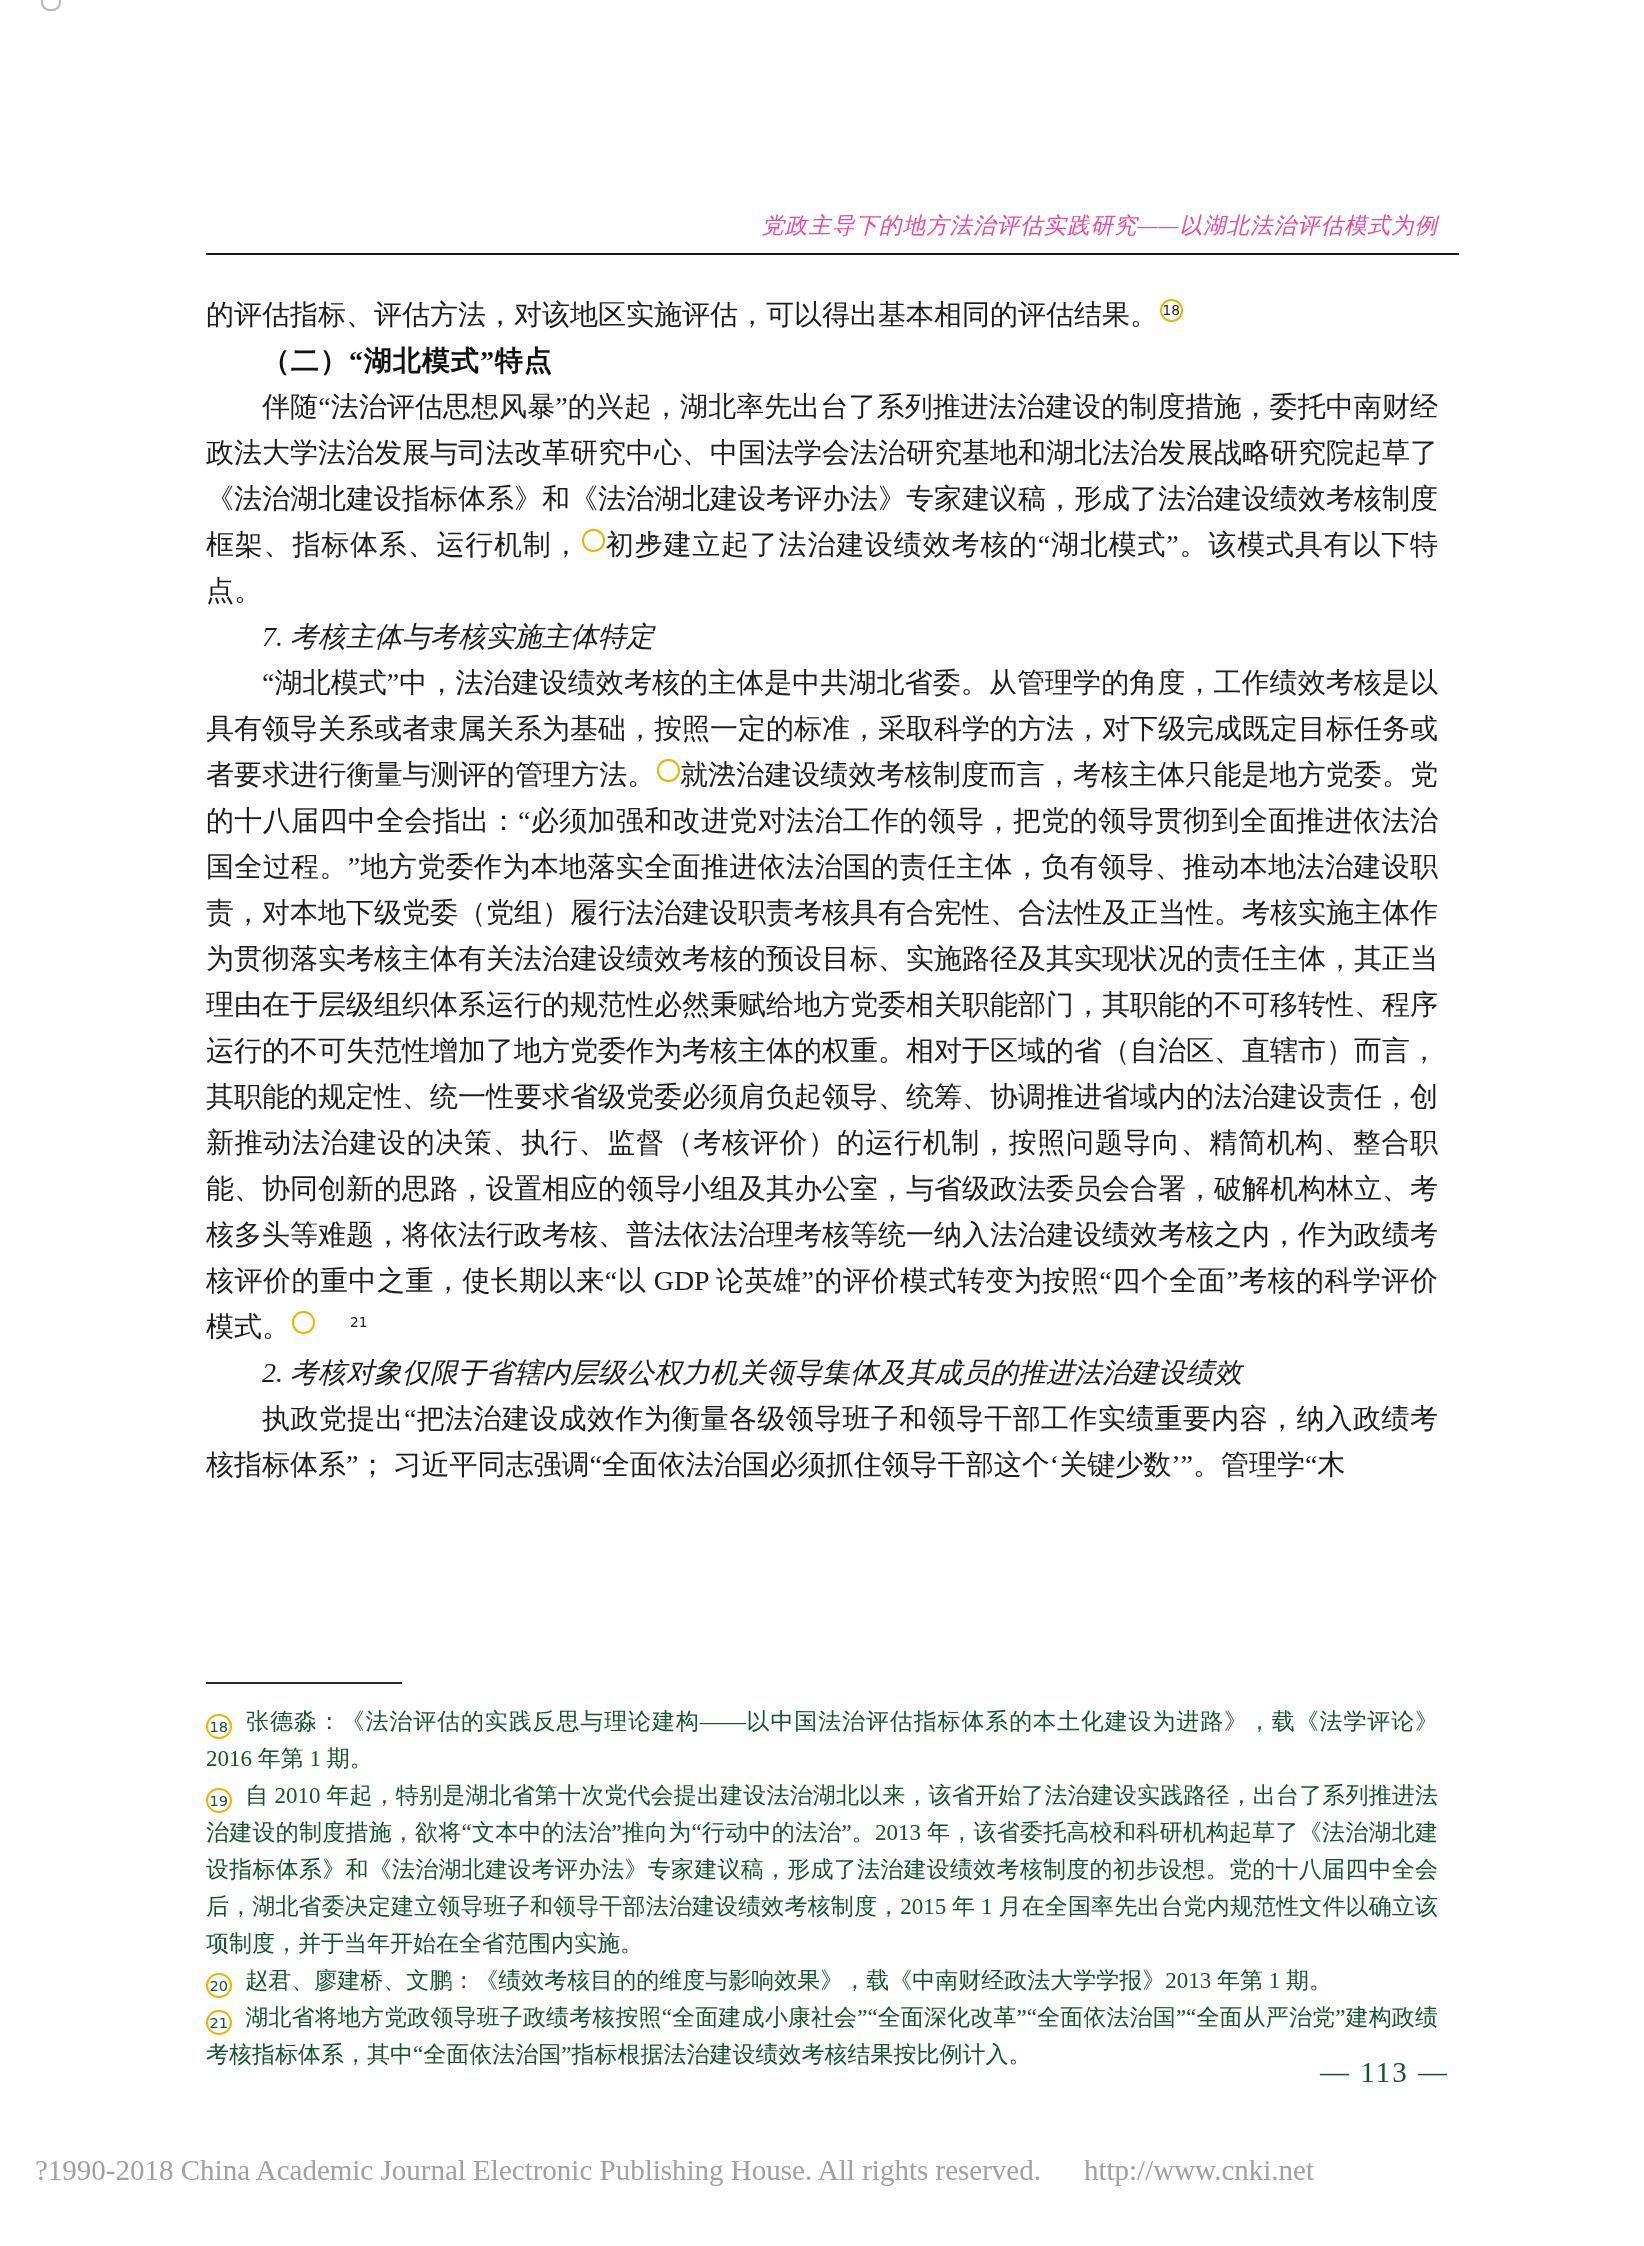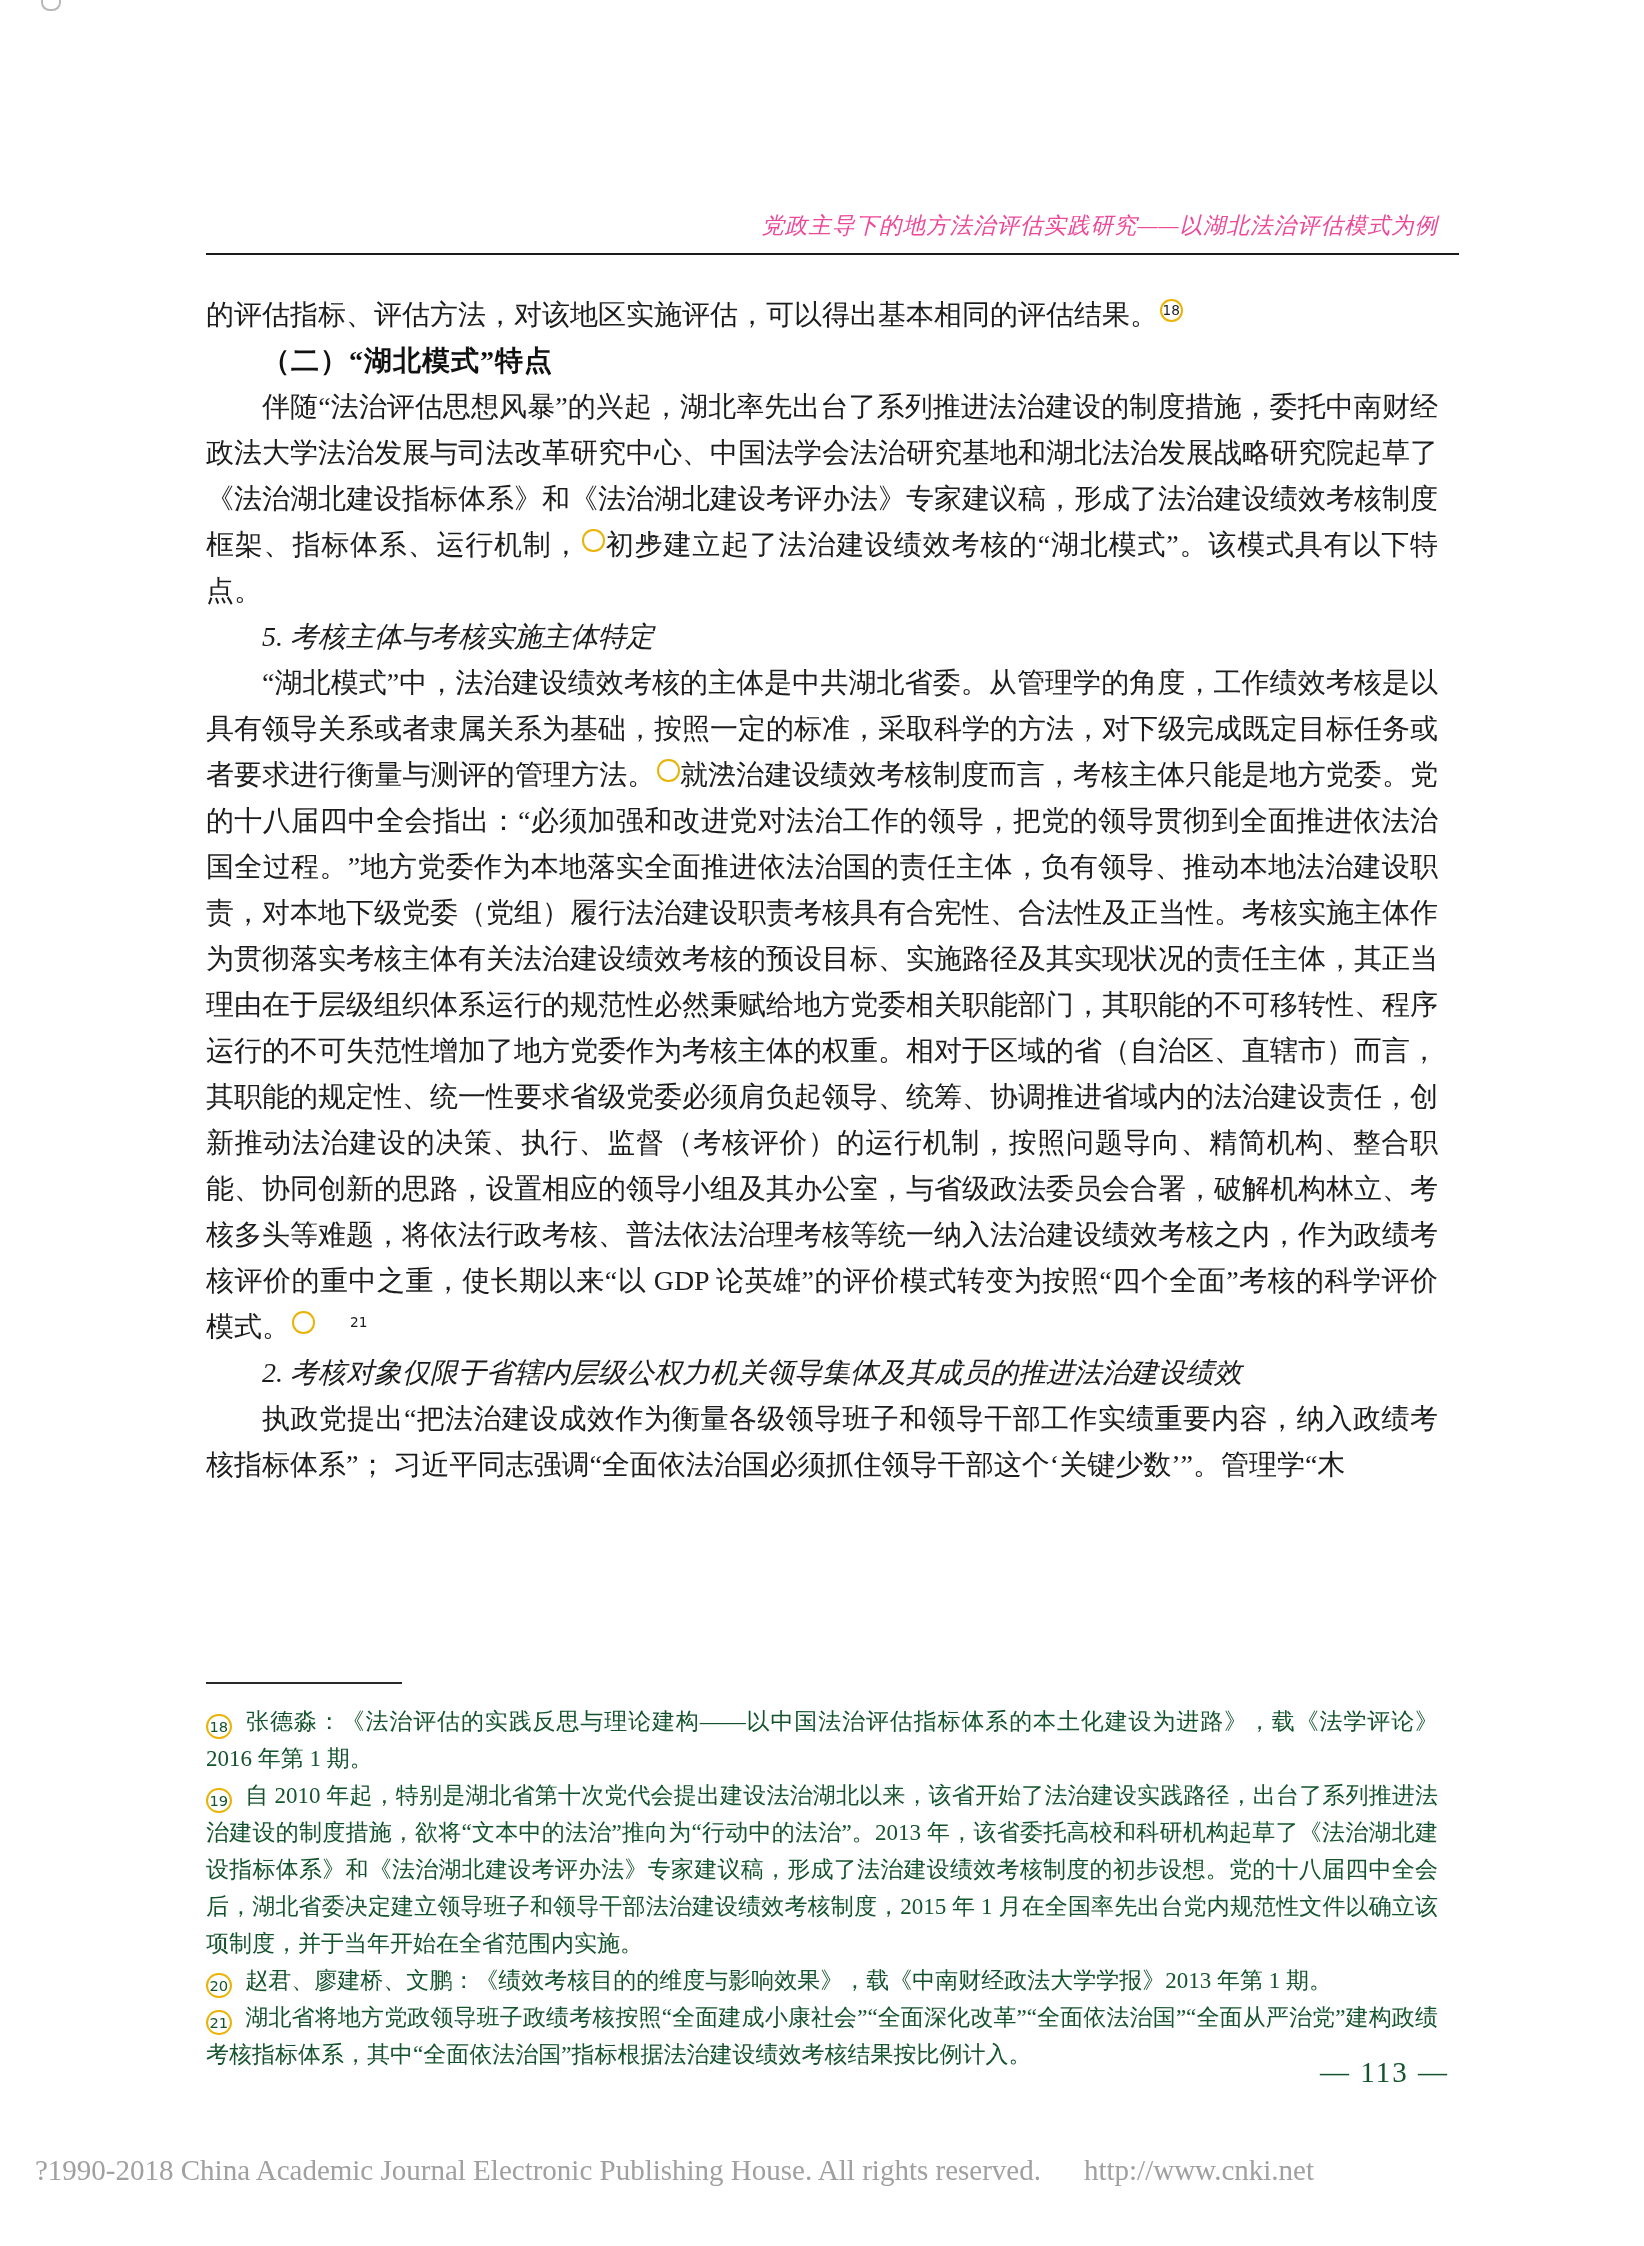--- a/index.html
+++ b/index.html
@@ -85,21 +85,21 @@
   <div class="head-rule"></div>
 
   <div class="content">
     <p class="para-cont"><span>的评估指标、评估方法，对该地区实施评估，可以得出基本相同的评估结果。</span><span class="circ sup">18</span></p>
 
 
     <p class="h2">（二）“湖北模式”特点</p>
 
     <p class="para"><span>伴随“法治评估思想风暴”的兴起，湖北率先出台了系列推进法治建设的制度措施，委托中南财经政法大学法治发展与司法改革研究中心、中国法学会法治研究基地和湖北法治发展战略研究院起草了《法治湖北建设指标体系》和《法治湖北建设考评办法》专家建议稿，形成了法治建设绩效考核制度框架、指标体系、运行机制，</span><span class="circ sup">19</span><span>初步建立起了法治建设绩效考核的“湖北模式”。该模式具有以下特点。</span></p>
 
-    <p class="subhead">5. 考核主体与考核实施主体特定</p>
+    <p class="subhead">7. 考核主体与考核实施主体特定</p>
 
     <p class="para"><span>“湖北模式”中，法治建设绩效考核的主体是中共湖北省委。从管理学的角度，工作绩效考核是以具有领导关系或者隶属关系为基础，按照一定的标准，采取科学的方法，对下级完成既定目标任务或者要求进行衡量与测评的管理方法。</span><span class="circ sup">20</span><span>就法治建设绩效考核制度而言，考核主体只能是地方党委。党的十八届四中全会指出：“必须加强和改进党对法治工作的领导，把党的领导贯彻到全面推进依法治国全过程。”地方党委作为本地落实全面推进依法治国的责任主体，负有领导、推动本地法治建设职责，对本地下级党委（党组）履行法治建设职责考核具有合宪性、合法性及正当性。考核实施主体作为贯彻落实考核主体有关法治建设绩效考核的预设目标、实施路径及其实现状况的责任主体，其正当理由在于层级组织体系运行的规范性必然秉赋给地方党委相关职能部门，其职能的不可移转性、程序运行的不可失范性增加了地方党委作为考核主体的权重。相对于区域的省（自治区、直辖市）而言，其职能的规定性、统一性要求省级党委必须肩负起领导、统筹、协调推进省域内的法治建设责任，创新推动法治建设的决策、执行、监督（考核评价）的运行机制，按照问题导向、精简机构、整合职能、协同创新的思路，设置相应的领导小组及其办公室，与省级政法委员会合署，破解机构林立、考核多头等难题，将依法行政考核、普法依法治理考核等统一纳入法治建设绩效考核之内，作为政绩考核评价的重中之重，使长期以来“以 GDP 论英雄”的评价模式转变为按照“四个全面”考核的科学评价模式。</span><span class="circ sup">21</span></p>
 
     <p class="subhead">2. 考核对象仅限于省辖内层级公权力机关领导集体及其成员的推进法治建设绩效</p>
 
     <p class="para"><span>执政党提出“把法治建设成效作为衡量各级领导班子和领导干部工作实绩重要内容，纳入政绩考核指标体系”； 习近平同志强调“全面依法治国必须抓住领导干部这个‘关键少数’”。管理学“木</span></p>
   </div>
 
   <div class="foot-rule"></div>
 

